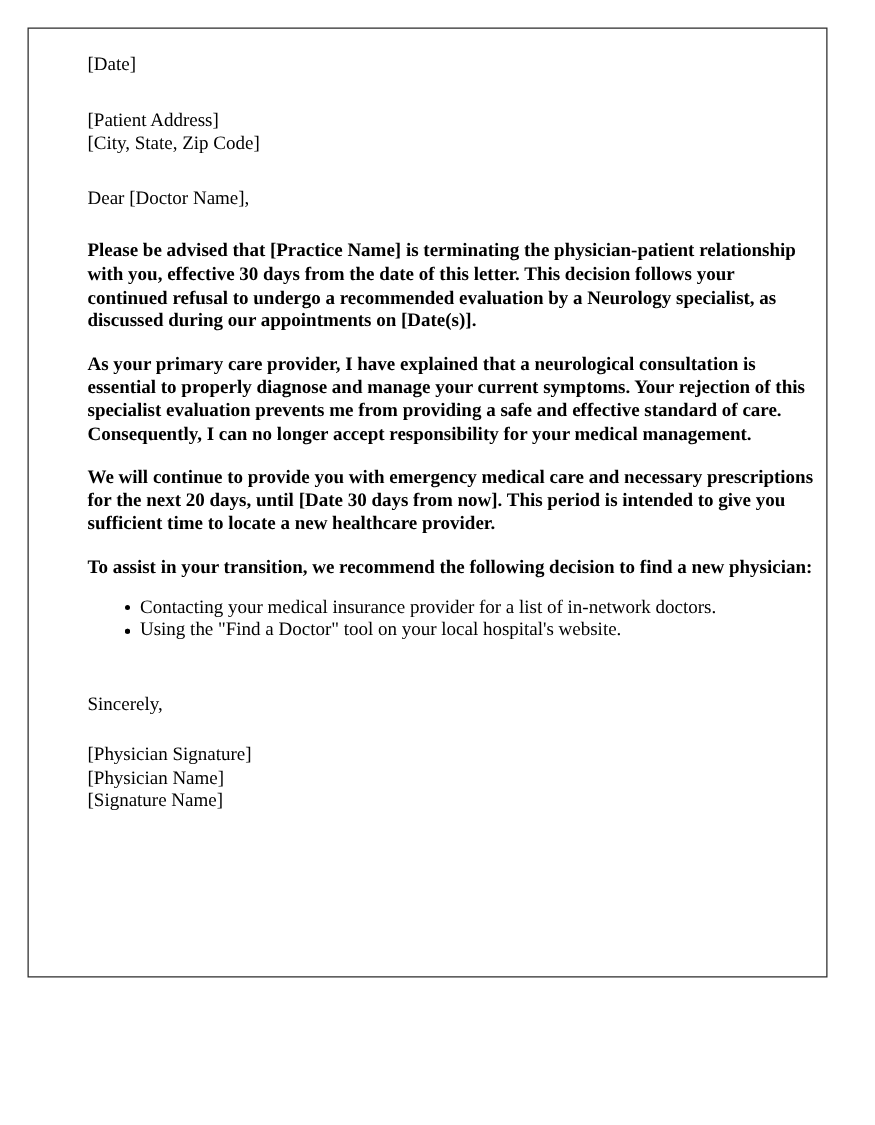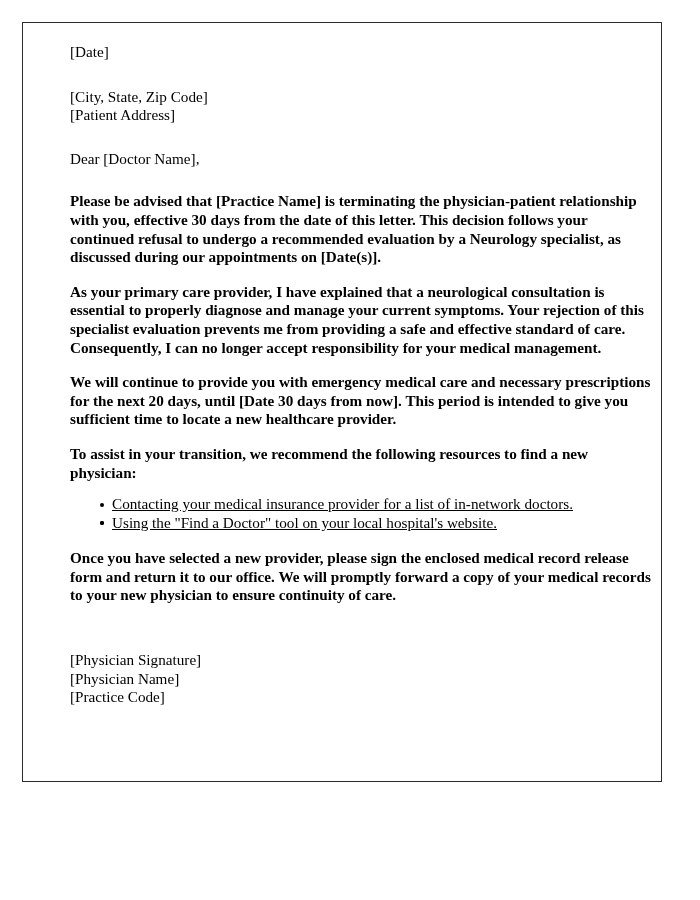--- a/index.html
+++ b/index.html
@@ -66,78 +66,77 @@
   ul.resource-list {
     list-style: none;
     margin: 0;
     padding: 0;
   }
   ul.resource-list li {
     position: relative;
     padding-left: 42px;
     font-size: 15.2px;
     line-height: 18.6px;
-    text-decoration: underline;
   }
   ul.resource-list li .disc {
     position: absolute;
     left: 30px;
     top: 7.5px;
     width: 4px;
     height: 4px;
     border-radius: 50%;
     background: #000000;
   }
 </style>
 </head>
 <body>
 
 <div class="page">
   <div class="letter">
 
     <div class="line block">[Date]</div>
     <div class="gap-date"></div>
 
+    <div class="line block">[Patient Address]</div>
     <div class="line block">[City, State, Zip Code]</div>
-    <div class="line block">[Patient Address]</div>
     <div class="gap-address"></div>
 
     <div class="line block">Dear [Doctor Name],</div>
     <div class="gap-greeting"></div>
 
     <p class="para">Please be advised that [Practice Name] is terminating the physician-patient relationship with you, effective 30 days from the date of this letter. This decision follows your continued refusal to undergo a recommended evaluation by a Neurology specialist, as discussed during our appointments on [Date(s)].</p>
     <div class="gap-para"></div>
 
     <p class="para">As your primary care provider, I have explained that a neurological consultation is essential to properly diagnose and manage your current symptoms. Your rejection of this specialist evaluation prevents me from providing a safe and effective standard of care. Consequently, I can no longer accept responsibility for your medical management.</p>
     <div class="gap-para"></div>
 
     <p class="para">We will continue to provide you with emergency medical care and necessary prescriptions for the next 20 days, until [Date 30 days from now]. This period is intended to give you sufficient time to locate a new healthcare provider.</p>
     <div class="gap-para"></div>
 
-    <p class="para">To assist in your transition, we recommend the following resources to find a new physician:</p>
+    <p class="para">To assist in your transition, we recommend the following decision to find a new physician:</p>
     <div class="gap-list-top"></div>
 
     <ul class="resource-list">
       <li>
         <span class="disc"></span>
         <span class="bullet-text">Contacting your medical insurance provider for a list of in-network doctors.</span>
       </li>
       <li>
         <span class="disc"></span>
       </li>
       <li>
         <span class="disc"></span>
         <span class="bullet-text">Using the "Find a Doctor" tool on your local hospital's website.</span>
       </li>
     </ul>
     <div class="gap-list-bot"></div>
 
-    <p class="para">Once you have selected a new provider, please sign the enclosed medical record release form and return it to our office. We will promptly forward a copy of your medical records to your new physician to ensure continuity of care.</p>
     <div class="gap-sincerely"></div>
 
+    <div class="line block">Sincerely,</div>
     <div class="gap-sign"></div>
 
     <div class="line block">[Physician Signature]</div>
     <div class="line block">[Physician Name]</div>
-    <div class="line block">[Practice Code]</div>
+    <div class="line block">[Signature Name]</div>
 
   </div>
 </div>
 
 </body></html>

